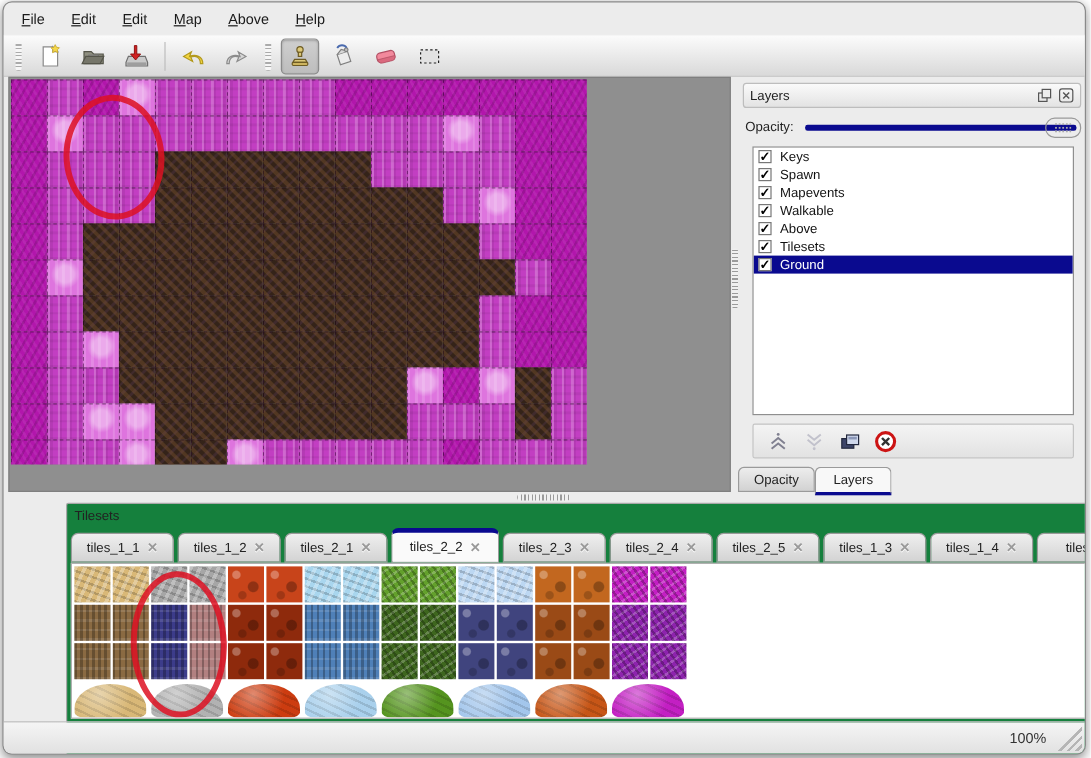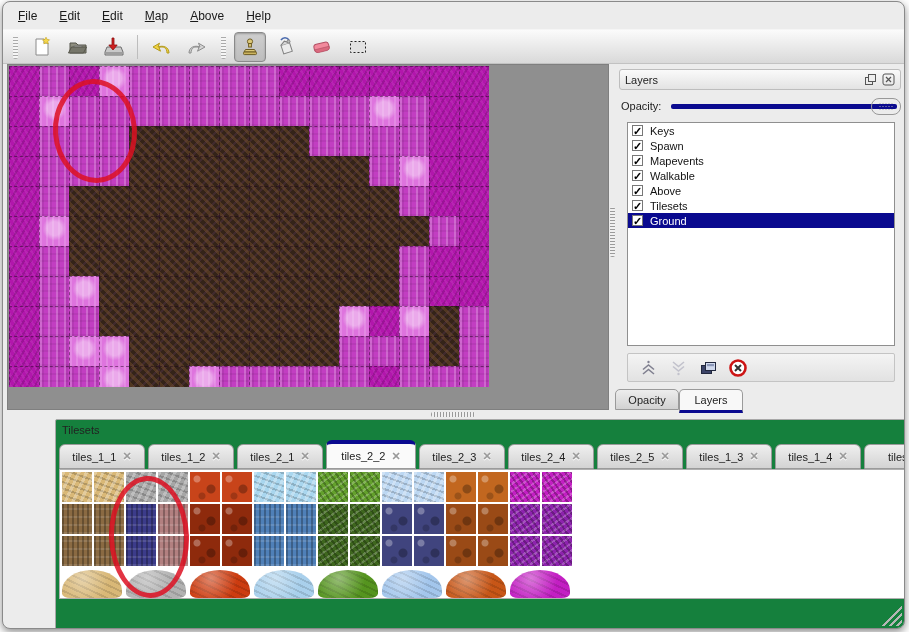--- a/index.html
+++ b/index.html
@@ -561,15 +561,18 @@
           <div class="ts-tile tp-rough" style="left: 2px; top: 2px; background-color: rgb(217, 184, 119);"></div>
         <div class="annotation" style="left:49px;top:6px;width:70px;height:112px;transform:rotate(-2deg);"></div>
       </div>
       <div class="vscroll">
         <span class="vs-btn" style="top:0;">▲</span>
         <span class="vs-thumb"></span>
         <span class="vs-btn" style="bottom:0;border-top:1px solid #b5b5b5;border-bottom:none;">▼</span>
       </div>
     </div>
 
+    <div class="statusbar">
+      <span class="zoom-level">100%</span>
+    </div>
     <div class="resize-grip"></div>
   </div>
 </div>
 
 </body></html>

